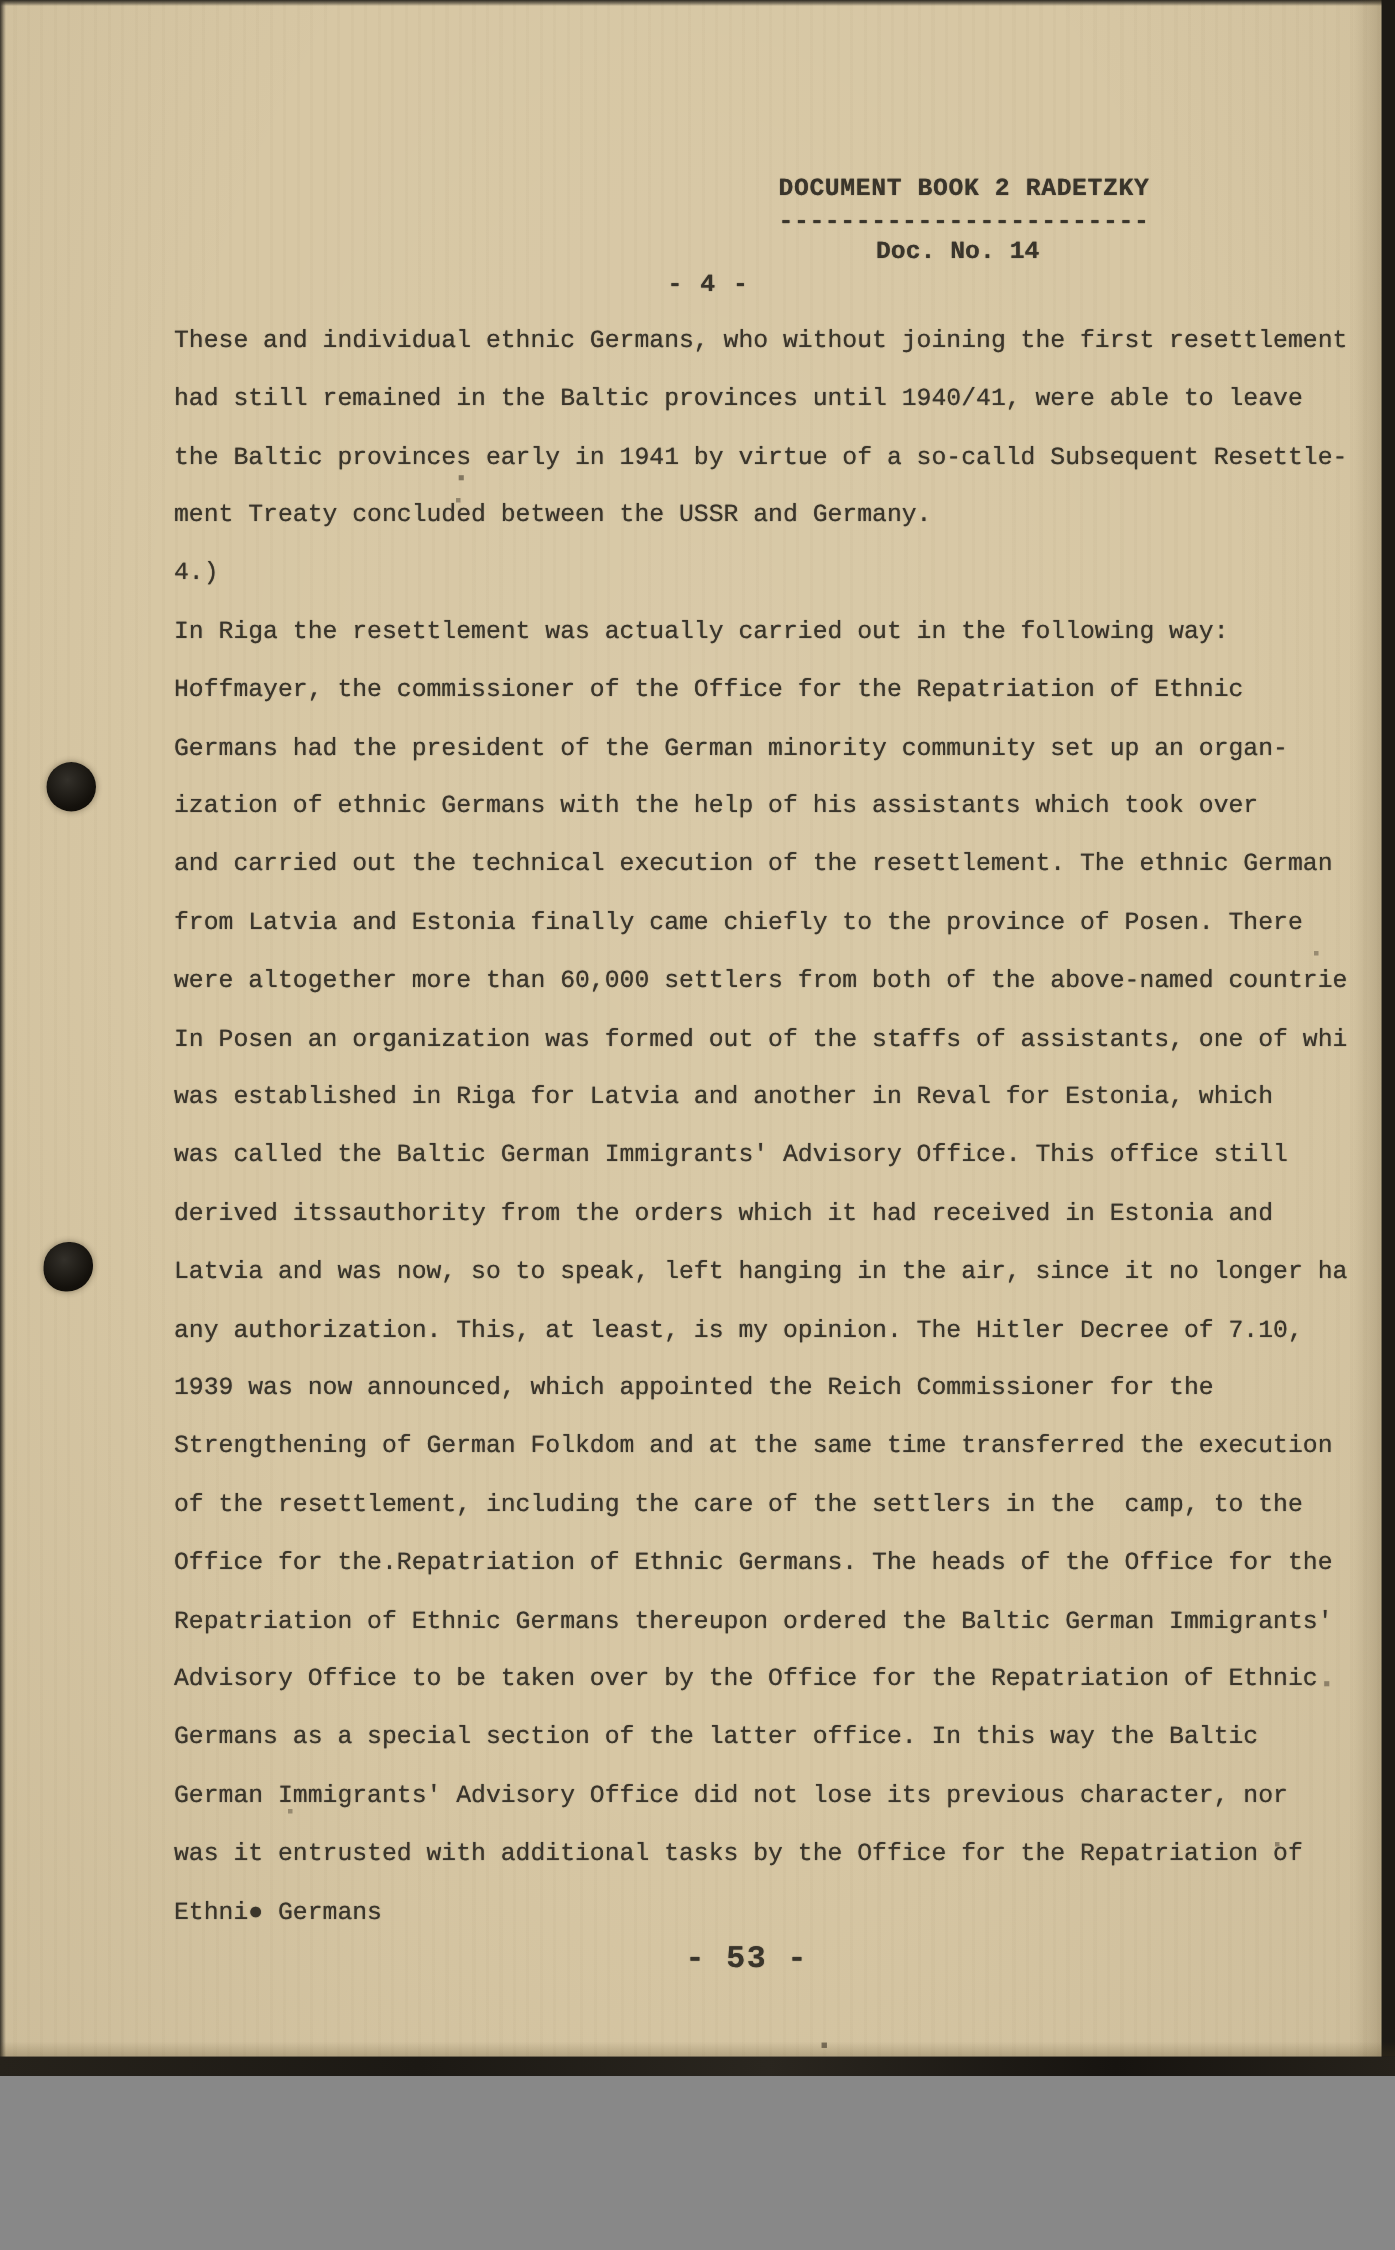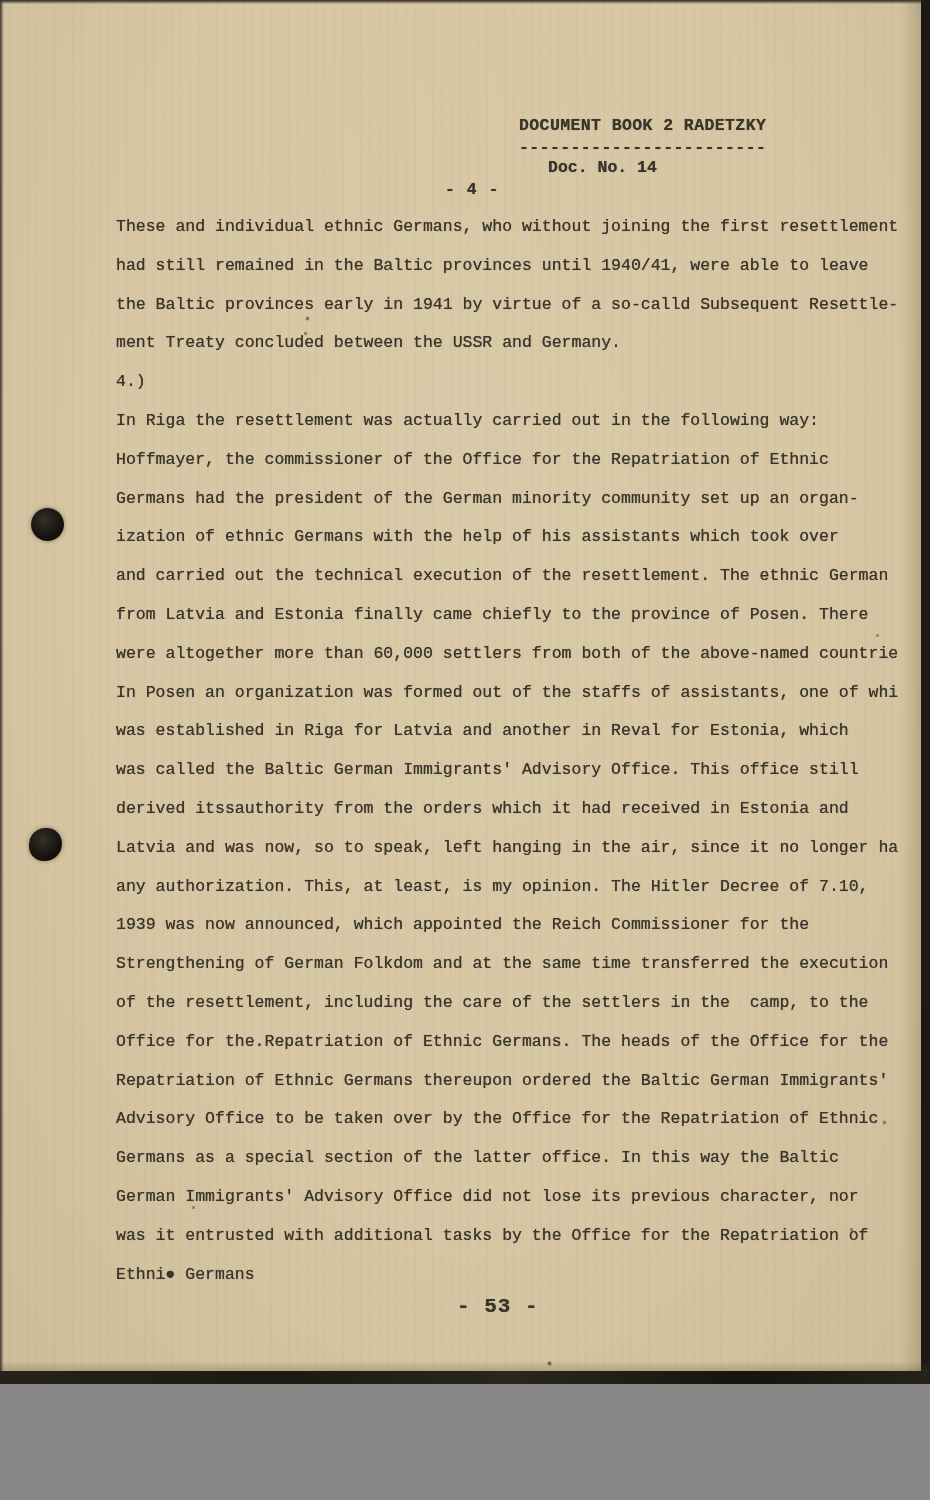--- a/index.html
+++ b/index.html
@@ -14,21 +14,21 @@
       repeating-linear-gradient(90deg, rgba(125,105,70,0.035) 0px, rgba(125,105,70,0.035) 2px, rgba(0,0,0,0) 2px, rgba(0,0,0,0) 9px),
       #d7c7a4;
   }
   .ink{
     color:#3a352b;
     text-shadow:0 0 0.7px rgba(58,53,43,0.85);
   }
   .hdr{position:absolute;white-space:pre;font-size:16.5px;}
   .hdr-title{left:519px;top:116px;font-weight:700;letter-spacing:0.4px;}
   .hdr-divider{left:519px;top:138px;font-weight:700;letter-spacing:0.4px;}
-  .hdr-docno{left:548px;top:158px;font-weight:700;}
+  .hdr-docno{left:584px;top:158px;font-weight:700;}
   .hdr-pageno{left:445px;top:180px;font-weight:700;letter-spacing:1px;}
   .body-text{
     position:absolute;left:116px;top:208px;width:830px;
     font-size:16.5px;
   }
   .doc-line{
     height:38.8px;line-height:38.8px;
     white-space:pre;
   }
   .footer-pageno{

